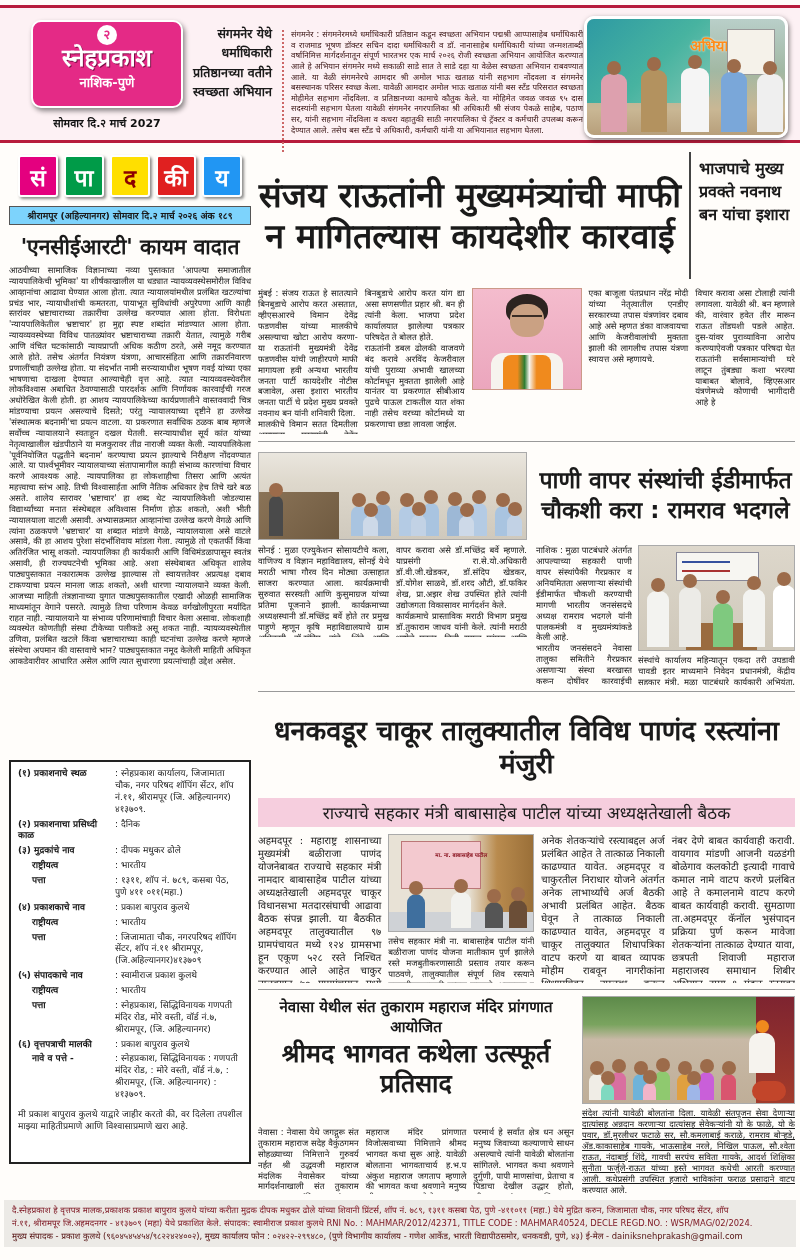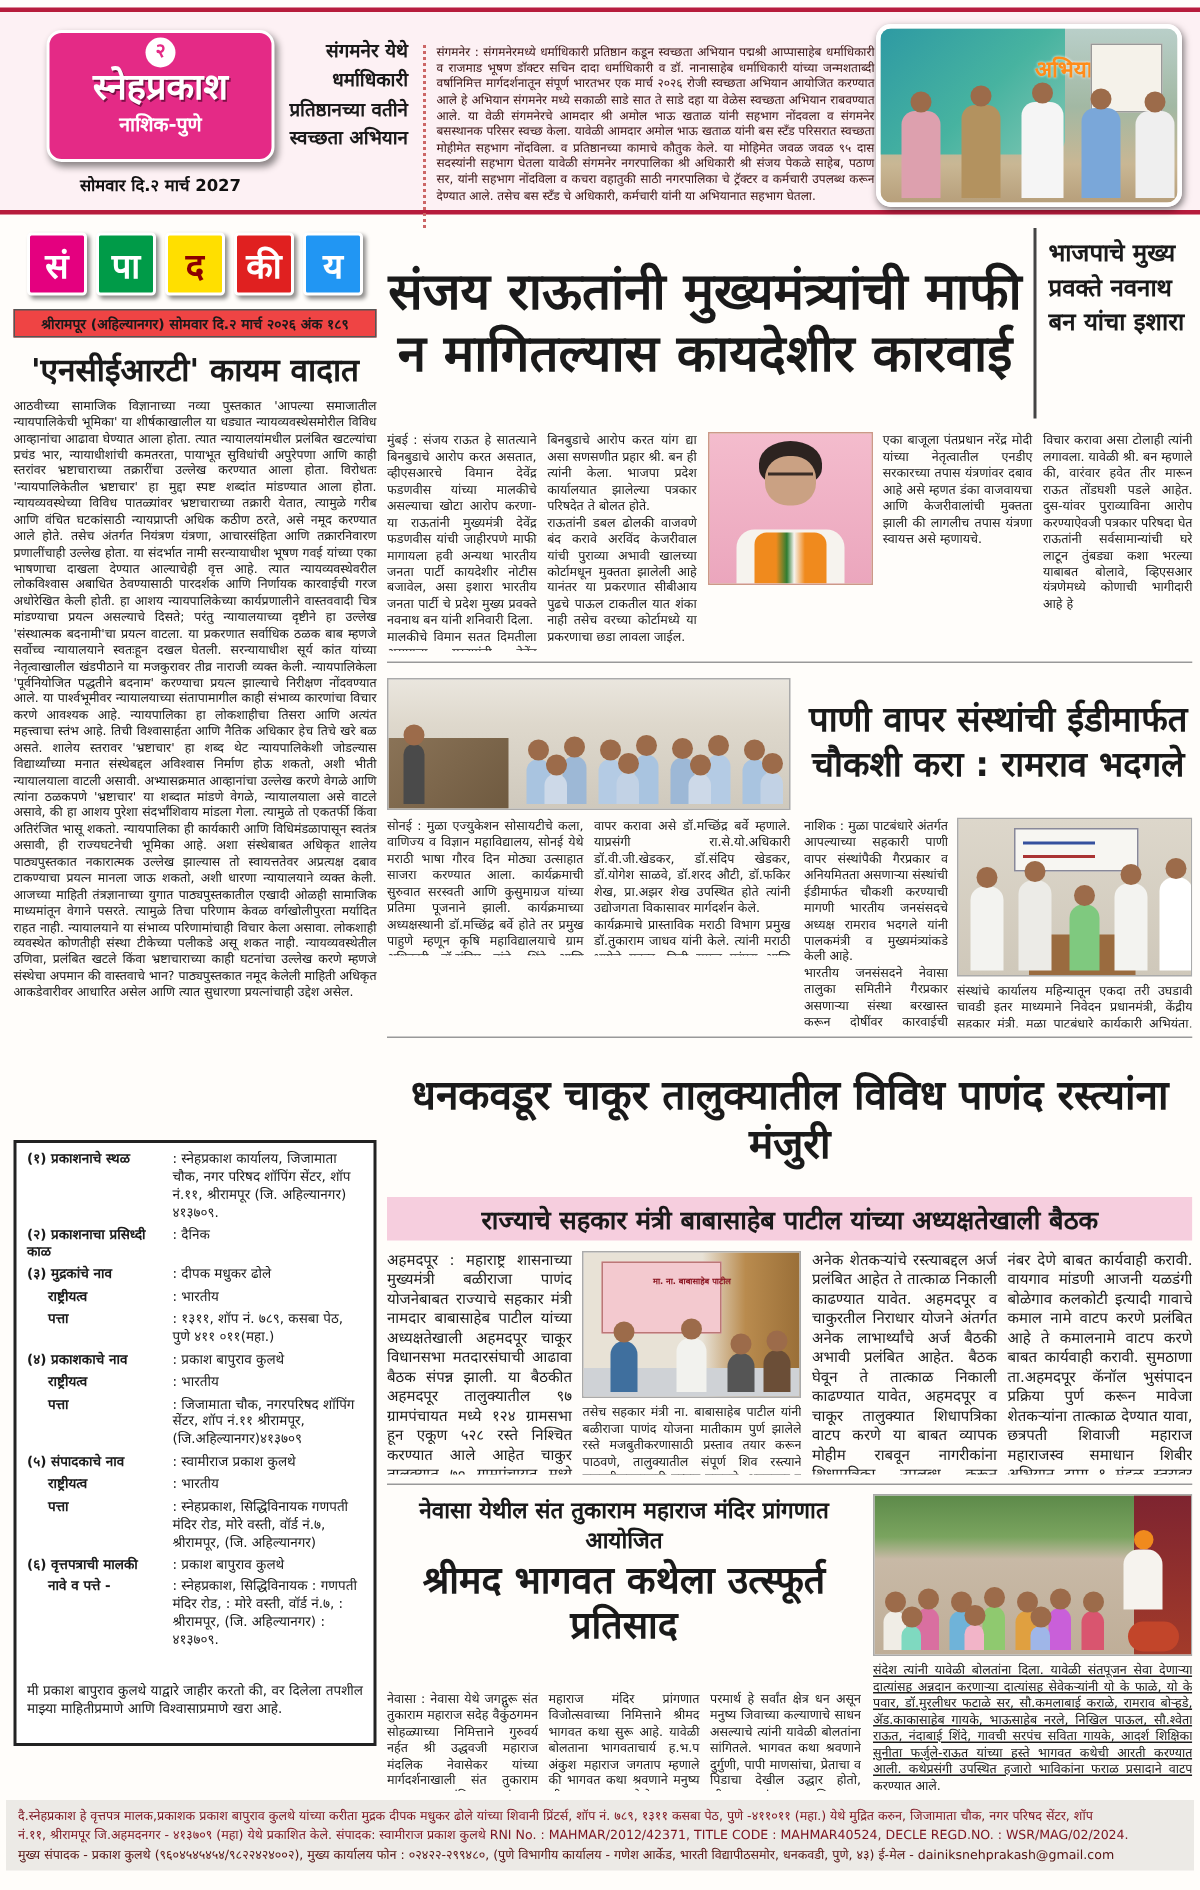--- a/index.html
+++ b/index.html
@@ -23,30 +23,30 @@
   .tp-banner-text{position:absolute;left:52%;top:14%;color:#ff8c1a;font-weight:800;font-size:15px;text-shadow:0 0 2px #fff;}
   .tp-sign{position:absolute;right:10px;top:10px;width:46px;height:44px;background:#f5f2ea;border:1px solid #999;}
   .person{position:absolute;bottom:3px;border-radius:9px 9px 0 0;}
   .person::before{content:"";position:absolute;left:50%;transform:translateX(-50%);top:-13px;width:14px;height:14px;border-radius:50%;background:#9c6b4a;}
 
   
   .left-col{position:absolute;left:6px;top:152px;width:248px;height:1042px;overflow:hidden;}
   .ed-letters{display:flex;gap:6px;justify-content:center;margin:3px 0 9px;}
   .ed-letter{width:40px;height:42px;font-size:23px;font-weight:800;text-align:center;line-height:42px;color:#fff;border:2px solid #fff;box-shadow:2px 2px 3px rgba(0,0,0,.45);border-radius:3px;box-sizing:border-box;}
   .eb0{background:#e4007f}.eb1{background:#009b48}.eb2{background:#ffdf00;color:#8b0000}.eb3{background:#e02020}.eb4{background:#2196f3}
-  .ed-dateline{border:1px solid #555;background:#ef4444;font-size:9.3px;font-weight:bold;text-align:center;padding:2px 0;margin:0 3px;}
+  .ed-dateline{border:1px solid #555;background:#7dd3fc;font-size:9.3px;font-weight:bold;text-align:center;padding:2px 0;margin:0 3px;}
   .ed-headline{font-size:21px;font-weight:800;text-align:center;margin:7px 0 5px;}
   .ed-body{font-size:8.3px;line-height:1.31;text-align:justify;height:488px;overflow:hidden;padding:0 3px;}
   .form-box{border:2px solid #222;margin:7px 3px 0;padding:6px 7px;height:404px;overflow:hidden;background:#fff;box-sizing:border-box;}
   .fb-title{font-size:17px;font-weight:800;text-align:center;margin:2px 0 7px;}
   .fb-row{display:flex;font-size:9px;line-height:1.32;margin-bottom:3px;}
   .fb-label{width:97px;flex:none;font-weight:bold;}
   .ind .fb-label{padding-left:14px;box-sizing:border-box;}
   .fb-value{flex:1;}
-  .fb-decl{font-size:9px;margin-top:21px;text-align:justify;line-height:1.35;}
+  .fb-decl{font-size:9px;margin-top:7px;text-align:justify;line-height:1.35;}
 
   
   .right-col{position:absolute;left:258px;top:152px;width:537px;height:1042px;overflow:hidden;}
   .ms-head-row{display:flex;}
   .ms-headline{width:424px;font-size:34px;font-weight:800;line-height:1.2;text-align:center;}
   .ms-kicker{flex:1;border-left:2px solid #444;margin-left:7px;padding:5px 0 0 8px;font-size:16px;font-weight:800;line-height:1.45;}
   .ms-body{display:flex;gap:7px;margin-top:9px;height:146px;overflow:hidden;}
   .ms-col{flex:1;font-size:8.4px;line-height:1.3;text-align:justify;}
   .ms-photo{flex:none;width:108px;height:100px;background:linear-gradient(180deg,#f4bccd,#eba6bd);border:1px solid #c98;}
   .bp-hair{position:absolute;top:5px;left:33px;width:42px;height:30px;background:#2c2320;border-radius:50% 50% 40% 40%;}
@@ -69,21 +69,21 @@
   .pn-col{width:96px;flex:none;font-size:8.4px;line-height:1.3;text-align:justify;overflow:hidden;}
   .pn-right{flex:1;display:flex;flex-direction:column;}
   .pani-photo{height:104px;background:linear-gradient(180deg,#ddd7cb,#cfc8ba);border:1px solid #aaa;}
   .pp-banner{position:absolute;left:24%;top:6%;width:52%;height:26%;background:#f7f6f2;border:1px solid #889;}
   .pp-bline{position:absolute;left:6%;width:60%;height:2px;background:#35509e;}
   .pp-desk{position:absolute;left:30%;bottom:0;width:46%;height:26%;background:#9a6b3f;}
   .pn-para{flex:1;font-size:8.4px;line-height:1.3;text-align:justify;margin-top:4px;overflow:hidden;}
 
   .ahm{border-top:1.5px solid #999;margin-top:6px;padding-top:5px;height:286px;overflow:hidden;}
   .ah-headline{font-size:27px;font-weight:800;text-align:center;line-height:1.2;}
-  .ah-subhead{background:#f6cede;font-size:17px;font-weight:700;text-align:center;margin-top:6px;padding:3px 0;}
+  .ah-subhead{background:#f6cede;font-size:17px;font-weight:400;text-align:center;margin-top:6px;padding:3px 0;}
   .ah-body{display:flex;gap:7px;margin-top:7px;height:208px;overflow:hidden;}
   .ah-col{flex:1;font-size:10px;line-height:1.3;text-align:justify;}
   .ah-mid{flex:none;width:146px;display:flex;flex-direction:column;}
   .meet-photo{height:96px;background:linear-gradient(90deg,#e8e2d6 55%,#b98b4e 75%,#9a6f38 100%);border:1px solid #aaa;}
   .mp-board{position:absolute;left:8%;top:6%;width:54%;height:48%;background:#f3c9cf;border:1px solid #b77;}
   .mp-board-text{position:absolute;left:6%;top:18%;width:88%;font-size:5.5px;color:#8a1420;text-align:center;font-weight:bold;line-height:1.4;}
   .mp-desk{position:absolute;left:0;bottom:0;width:100%;height:20%;background:#cfd2d6;}
   .ah-mid-text{flex:1;font-size:8.4px;line-height:1.3;text-align:justify;margin-top:4px;overflow:hidden;}
 
   .nev{border-top:1.5px solid #999;margin-top:6px;padding-top:6px;height:198px;display:flex;gap:8px;overflow:hidden;}

